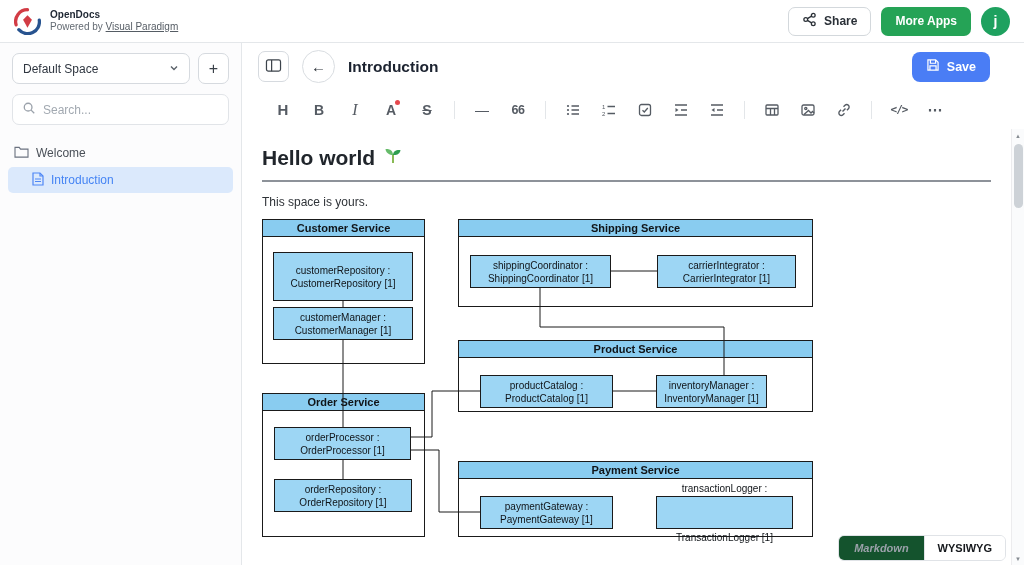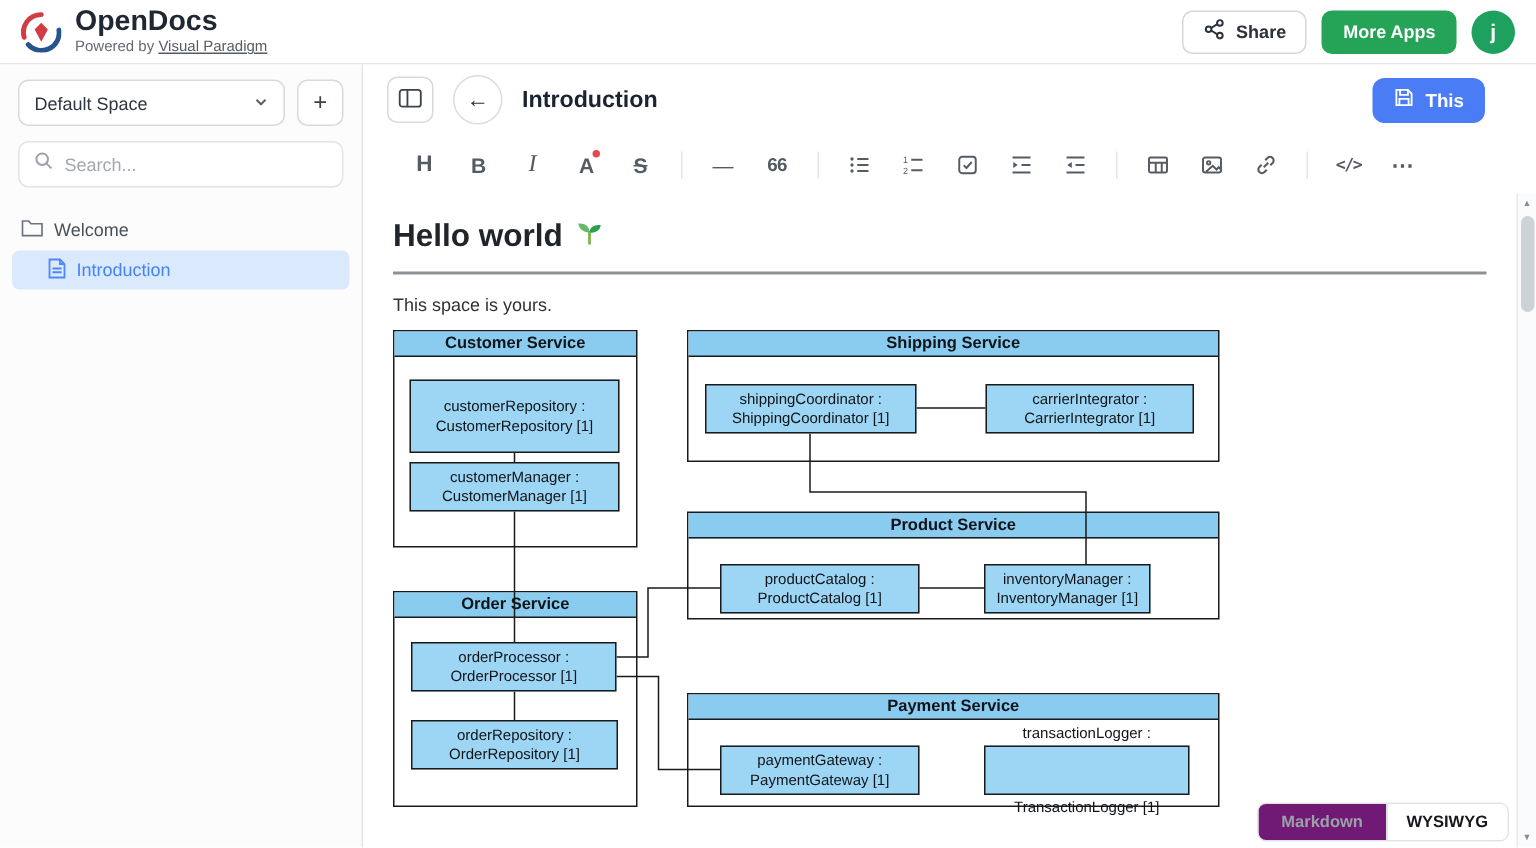--- a/index.html
+++ b/index.html
@@ -4,21 +4,21 @@
 <style>
   * { box-sizing: border-box; margin: 0; padding: 0; }
   html,body { width: 1024px; height: 565px; }
   body { font-family: "Liberation Sans", sans-serif; background: #fff; color: #222; overflow: hidden; }
   button { font-family: inherit; cursor: pointer; }
 
   
   .app-header { height: 43px; border-bottom: 1px solid #e4e7ea; display: flex; align-items: center; padding: 0 14px; gap: 9px; background: #fff; }
   .logo { width: 27px; height: 27px; flex: 0 0 auto; }
   .title-block { display: flex; flex-direction: column; line-height: 1.2; }
-  .app-name { font-size: 19px; font-weight: bold; color: #1f2733; }
+  .app-name { font-size: 10px; font-weight: bold; color: #1f2733; }
   .powered { font-size: 10px; color: #646b73; }
   .powered-link { text-decoration: underline; color: #555c64; }
   .header-right { margin-left: auto; display: flex; align-items: center; gap: 10px; }
   .btn-share { display: flex; align-items: center; gap: 7px; height: 29px; padding: 0 13px; border: 1px solid #d3d8dc; border-radius: 7px; background: #fff; font-size: 12px; font-weight: bold; color: #2b3138; }
   .btn-moreapps { height: 29px; padding: 0 14px; border-radius: 7px; background: #25a356; color: #fff; font-size: 12px; font-weight: bold; border: none; }
   .avatar { width: 29px; height: 29px; border-radius: 50%; background: #1ea15f; color: #fff; font-size: 14px; font-weight: bold; display: flex; align-items: center; justify-content: center; cursor: pointer; }
 
   
   .app-body { display: flex; height: 522px; }
 
@@ -65,21 +65,21 @@
 
   
   .uml-diagram { position: relative; margin-top: 10px; width: 552px; height: 319px; }
   .dg-container { position: absolute; border: 1px solid #1a1a1a; background: #fff; }
   .dg-container-header { height: 17px; border-bottom: 1px solid #1a1a1a; display: flex; align-items: center; justify-content: center; font-size: 11px; font-weight: bold; color: #101418; }
   .dg-component { position: absolute; border: 1px solid #1a1a1a; display: flex; flex-direction: column; align-items: center; justify-content: center; font-size: 10px; color: #101418; text-align: center; line-height: 1.3; }
   .dg-svg { position: absolute; left: 0; top: 0; pointer-events: none; }
 
   
   .mode-toggle { position: absolute; right: 18px; bottom: 4px; display: flex; border: 1px solid #e0e3e7; border-radius: 6px; overflow: hidden; font-size: 11px; font-weight: bold; background: #fff; }
-  .mode-markdown { padding: 6px 15px; background: #701a75; color: #9aa1a9; border-right: 1px solid #e0e3e7; cursor: pointer; }
+  .mode-markdown { padding: 6px 15px; background: #14532d; color: #9aa1a9; border-right: 1px solid #e0e3e7; cursor: pointer; font-style: italic; }
   .mode-wysiwyg { padding: 6px 13px; background: #fff; color: #15181c; cursor: pointer; }
 
   
   .scrollbar { position: absolute; right: 0; top: 86px; bottom: 0; width: 13px; background: #fafbfc; border-left: 1px solid #ececee; display: flex; flex-direction: column; align-items: center; }
   .sb-arrow { height: 13px; width: 100%; display: flex; align-items: center; justify-content: center; font-size: 6px; color: #868c92; cursor: pointer; }
   .sb-thumb { width: 9px; height: 64px; background: #cdd2d7; border-radius: 5px; margin-top: 2px; cursor: pointer; }
   .sb-spacer { flex: 1; }
 </style>
 </head>
 <body>
@@ -178,21 +178,21 @@
       <button class="btn-back">←</button>
       <div class="doc-title">Introduction</div>
       <button class="btn-save">
         <span>
           <svg width="14" height="14" viewBox="0 0 16 16" fill="none" stroke="#fff" stroke-width="1.4">
               <path d="M2.2 2.2 h8.8 l2.8 2.8 v8.8 H2.2 z"></path>
               <path d="M5 2.2 v3.8 h6 V2.2"></path>
               <path d="M4.5 13.8 V9 h7 v4.8"></path>
             </svg>
         </span>
-        <span>This</span>
+        <span>Save</span>
       </button>
     </div>
 
     <div class="toolbar">
         <button class="tb-btn tb-heading">H</button>
         <button class="tb-btn tb-bold">B</button>
         <button class="tb-btn tb-italic">I</button>
         <button class="tb-btn tb-font-color">A</button>
         <button class="tb-btn tb-strikethrough">S</button>
         <div class="tb-sep"></div>

